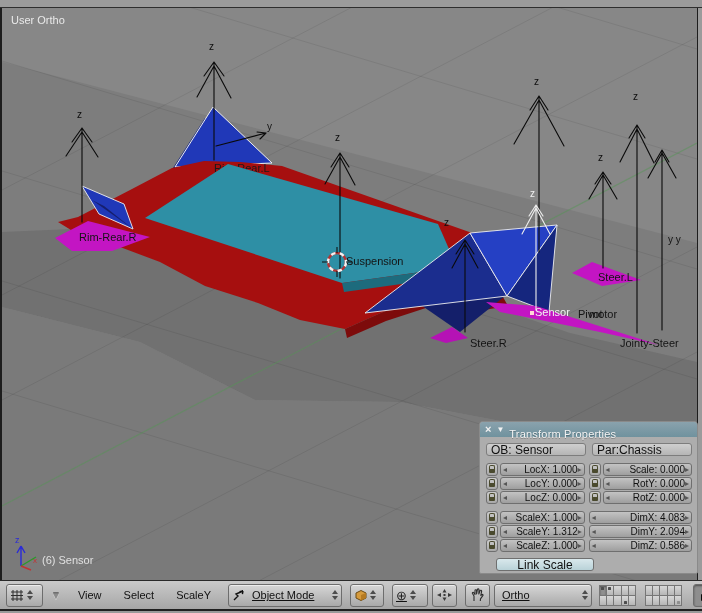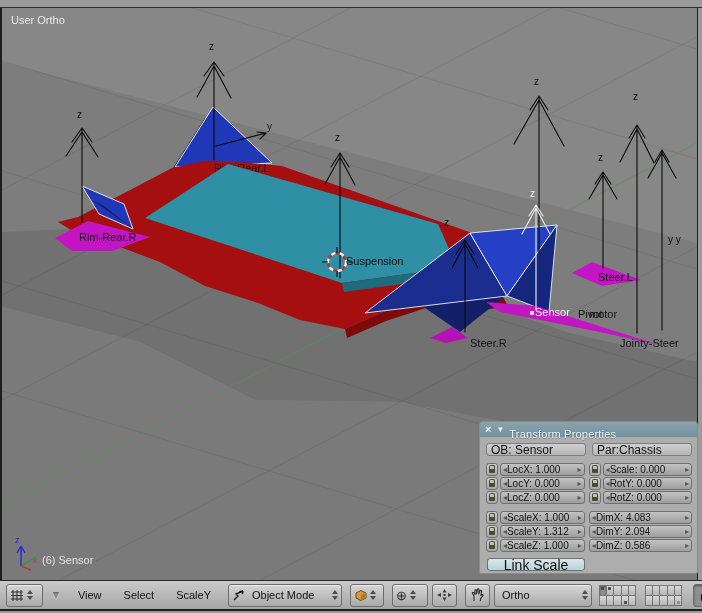--- a/index.html
+++ b/index.html
@@ -20,43 +20,43 @@
   .tp-row{display:flex;align-items:center;margin-bottom:1px;height:13px;}
   .tp-gap{height:6px;}
   .fld{box-sizing:border-box;height:13px;background:linear-gradient(#cfcfcf,#b5b5b5);
     border:1px solid #7d7d7d;border-radius:3px;display:flex;align-items:center;
     padding:0 4px;font-size:12px;white-space:nowrap;overflow:hidden;}
   .fld.name{width:100px;margin-right:6px;}
   .fld.name2{width:100px;}
   .slider{box-sizing:border-box;height:13px;background:linear-gradient(#c3c3c3,#9e9e9e);
     border:1px solid #6f6f6f;border-radius:3px;display:flex;align-items:center;
     justify-content:space-between;padding:0 2px;font-size:10px;white-space:nowrap;}
-  .slider .val{flex:1;text-align:left;}
+  .slider .val{flex:1;text-align:right;}
   .arrw{color:#555;font-size:8px;line-height:8px;}
   .lockbtn{box-sizing:border-box;width:12px;height:13px;margin-right:2px;flex:none;
     background:linear-gradient(#cdcdcd,#a8a8a8);border:1px solid #6f6f6f;border-radius:3px;
     display:flex;align-items:center;justify-content:center;}
   .minilock{position:relative;width:6px;height:4px;background:#4a4a2e;border-radius:1px;margin-top:3px;}
   .minilock:before{content:"";position:absolute;left:0px;top:-4px;width:4px;height:4px;
     border:1px solid #4a4a2e;border-bottom:0;border-radius:2px 2px 0 0;}
   .sl-left{width:88px;}
   .sl-right{width:93px;}
   .sl-dim{width:107px;}
   .gapmid{width:4px;flex:none;}
-  .linkscale{box-sizing:border-box;width:98px;height:13px;margin-top:6px;margin-left:1px;
+  .linkscale{box-sizing:border-box;width:98px;height:13px;margin-top:6px;margin-left:10px;
     background:linear-gradient(#d9e8ec,#b9d2d8);border:1px solid #6f6f6f;border-radius:3px;
-    display:flex;align-items:center;justify-content:center;font-size:14px;}
+    display:flex;align-items:center;justify-content:center;font-size:12px;}
   
   .vhead{position:absolute;left:0;top:580px;width:702px;height:31px;z-index:6;
     background:linear-gradient(#cacaca,#a6a6a6);border-top:1px solid #2a2a2a;
     border-bottom:2px solid #202020;box-sizing:border-box;
     display:flex;align-items:center;padding:0 0 0 6px;font-size:11px;color:#111;}
   .hbtn{box-sizing:border-box;height:23px;background:linear-gradient(#d6d6d6,#a9a9a9);
     border:1px solid #6d6d6d;border-radius:3px;display:flex;align-items:center;
-    padding:0 3px;gap:3px;flex:none;box-shadow:inset 0 1px 0 #ececec;}
+    padding:0 3px;gap:3px;flex:none;box-shadow:inset 0 1px 0 #ececec;text-decoration:underline;}
   .hbtn.pressed{background:#8e8e8e;box-shadow:inset 0 1px 2px rgba(0,0,0,.45);}
   .stp{display:flex;flex-direction:column;gap:2px;flex:none;}
   .stp i{display:block;width:0;height:0;border-left:3px solid transparent;border-right:3px solid transparent;}
   .stp .up{border-bottom:4px solid #4c4c4c;}
   .stp .dn{border-top:4px solid #4c4c4c;}
   .menuitem{padding:0 11px;flex:none;cursor:default;}
   .tri-collapse{margin:0 6px 0 8px;color:#8b8b8b;text-shadow:0 1px 0 #d8d8d8,0 -1px 0 #555;
     font-size:10px;flex:none;}
   .dd{min-width:0;}
   .dd .lbl{padding:0 4px;white-space:nowrap;}

